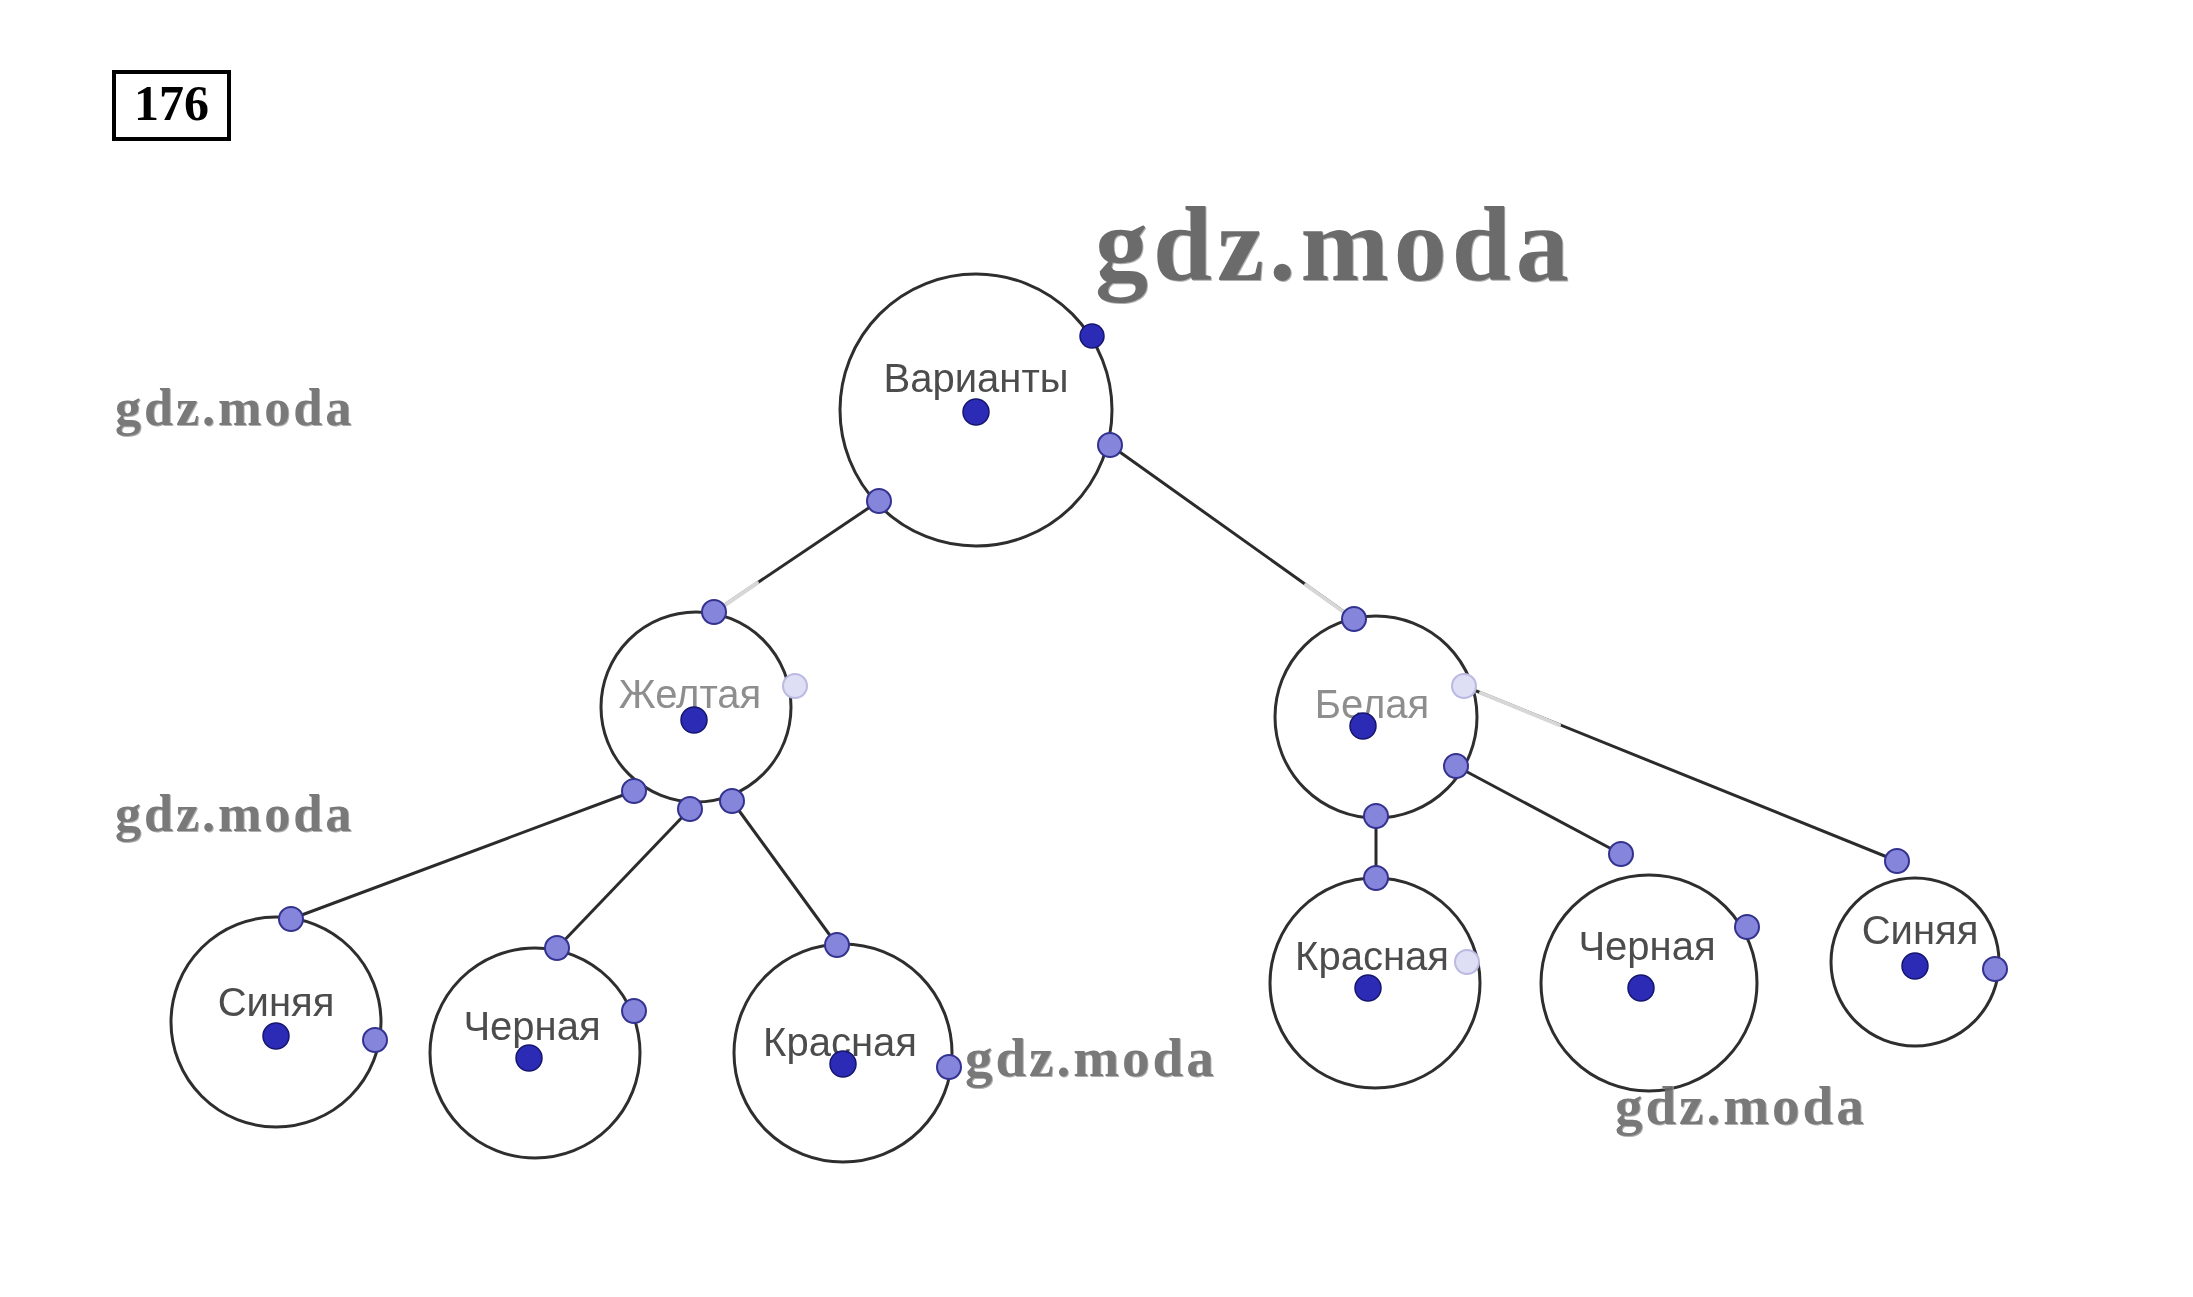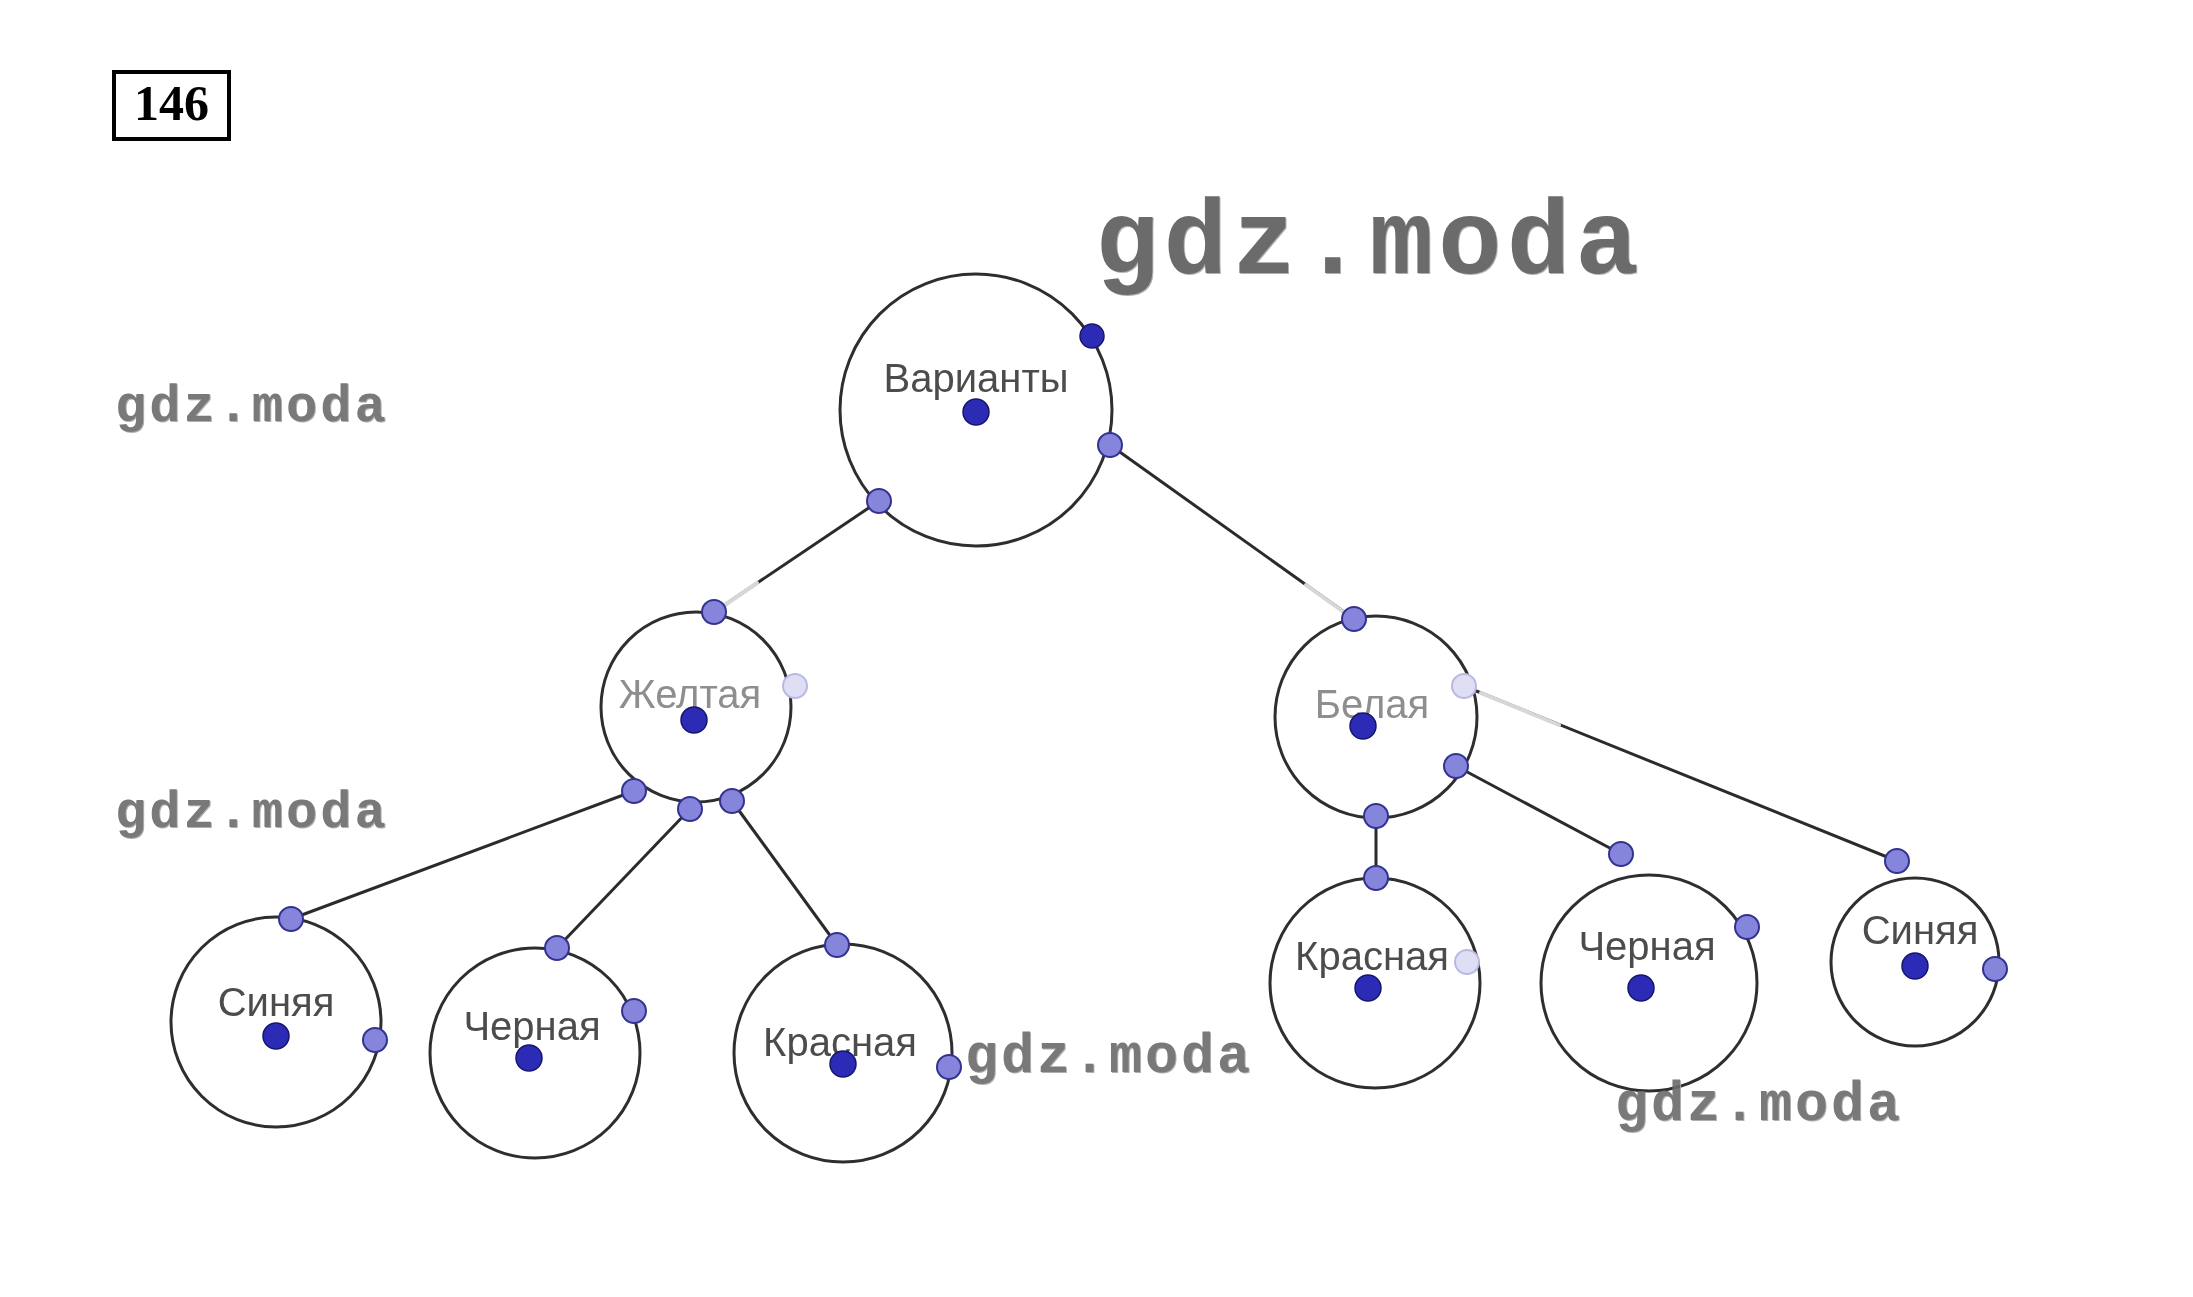--- a/index.html
+++ b/index.html
@@ -24,21 +24,21 @@
     font-size: 50px;
     color: #000000;
     background: #ffffff;
     z-index: 4;
     line-height: 1.1;
   }
 
   
   .watermark {
     position: absolute;
-    font-family: Liberation Mono, monospace;
+    font-family: Liberation Serif, serif;
     font-weight: 700;
     color: #6b6b6b;
     letter-spacing: 3px;
     z-index: 3;
     opacity: 0.9;
     text-shadow: 1px 1px 0 #a8a8a8;
     white-space: nowrap;
     line-height: 1;
   }
   .wm-large        { left: 1095px; top: 192px;  font-size: 106px; color: #5c5c5c; letter-spacing: 5px; }
@@ -55,21 +55,21 @@
   .node-label  { font-family: "Liberation Sans", sans-serif; font-size: 40px; fill: #4c4c4c; text-anchor: middle; }
   .node-label.faded { fill: #8e8e8e; }
   .center-dot  { fill: #2b2bb5; stroke: #16166e; stroke-width: 1.5; }
   .edge-dot    { fill: #8585dc; stroke: #33338f; stroke-width: 2; }
   .edge-dot.faded { fill: #dedef5; stroke: #b9b9e2; }
 </style>
 </head>
 <body>
 
 <div class="number-box">
-  <span>146</span>
+  <span>176</span>
 </div>
 
 <div class="watermark wm-large">gdz.moda</div>
 <div class="watermark wm-left-top">gdz.moda</div>
 <div class="watermark wm-left-mid">gdz.moda</div>
 <div class="watermark wm-bottom-center">gdz.moda</div>
 <div class="watermark wm-bottom-right">gdz.moda</div>
 
 <svg class="tree" width="2193" height="1297" viewBox="0 0 2193 1297">
 

